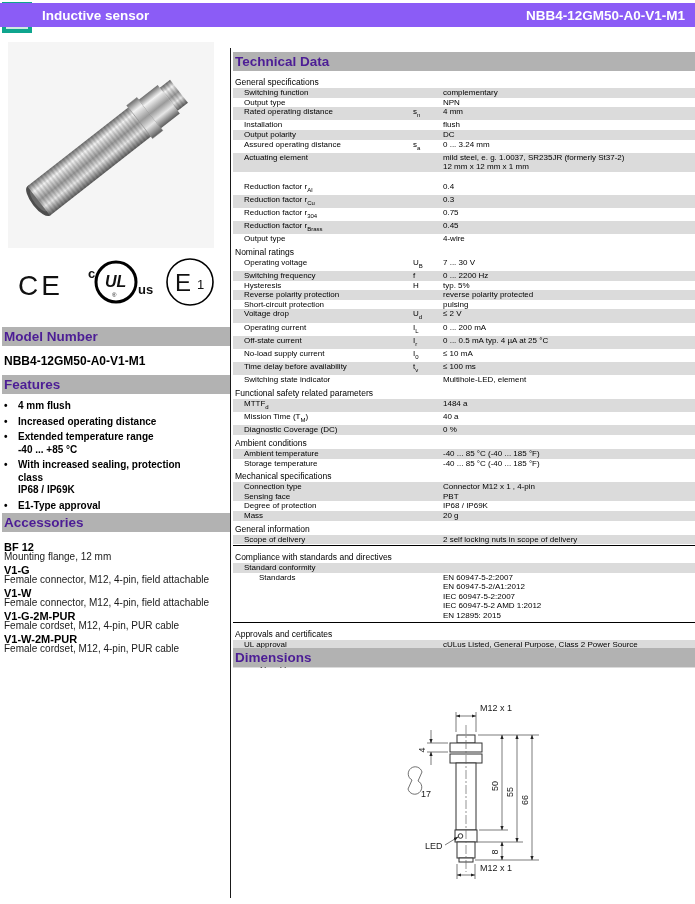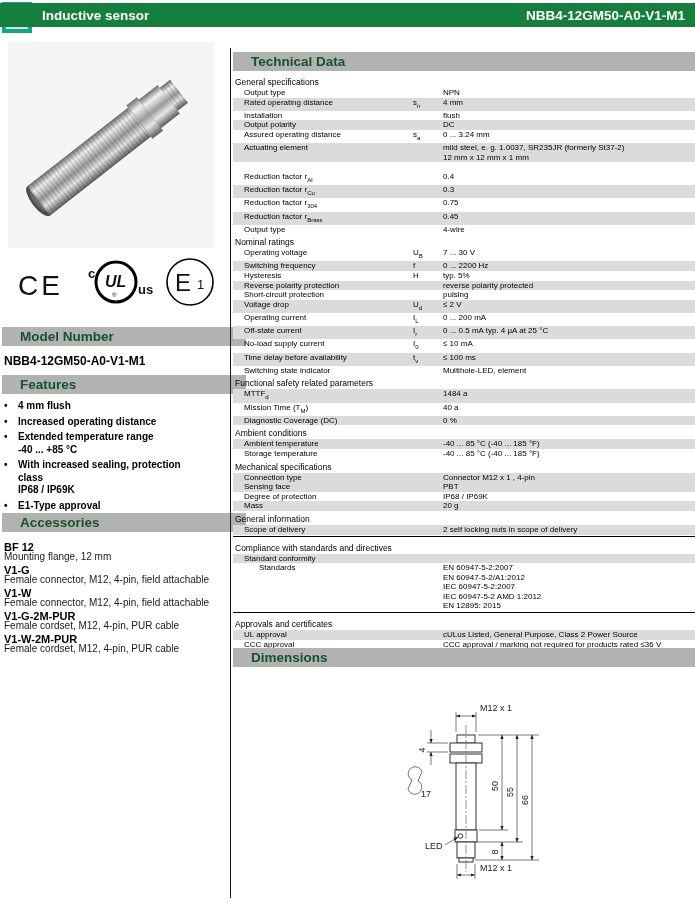--- a/index.html
+++ b/index.html
@@ -1,25 +1,25 @@
 <!DOCTYPE html>
 <html><head>
 <meta charset="utf-8">
 <style>
   html,body{margin:0;padding:0;}
   body{width:695px;height:904px;background:#fff;font-family:"Liberation Sans",sans-serif;color:#000;position:relative;overflow:hidden;}
   .page{position:absolute;inset:0;}
   
-  .tophead{position:absolute;top:3px;left:0;right:0;height:24px;background:#15803d;display:flex;justify-content:space-between;align-items:center;padding:0 10px 0 42px;box-sizing:border-box;}
+  .tophead{position:absolute;top:3px;left:0;right:0;height:24px;background:#8b5cf6;display:flex;justify-content:space-between;align-items:center;padding:0 10px 0 42px;box-sizing:border-box;}
   .tophead .t{color:#fff;font-weight:bold;font-size:13.5px;}
   .logo-sq{position:absolute;top:2px;left:2px;width:22px;height:23px;background:#cde9e0;border:4px solid #0fa58e;}
   
   .leftcol{position:absolute;top:32px;left:0;width:230px;height:872px;}
   .rightcol{position:absolute;top:48px;left:230px;width:465px;height:850px;border-left:1px solid #1a1a1a;box-sizing:border-box;}
-  .bar{background:#b2b2b2;font-weight:bold;font-size:13.5px;height:19px;line-height:19px;padding-left:18px;color:#14532d;}
+  .bar{background:#b2b2b2;font-weight:bold;font-size:13.5px;height:19px;line-height:19px;padding-left:2px;color:#4c1d95;}
   
   .photo{position:absolute;top:10px;left:8px;width:206px;height:206px;background:#f5f5f5;}
   .marks{position:absolute;top:222px;left:8px;width:212px;height:58px;}
   .mn-bar{position:absolute;top:295px;left:2px;width:226px;}
   .mn-val{position:absolute;top:322px;left:4px;font-size:12px;font-weight:bold;}
   .ft-bar{position:absolute;top:343px;left:2px;width:226px;}
   .ft-list{position:absolute;top:368px;left:4px;width:222px;}
   .ft-item{display:flex;font-size:10px;font-weight:bold;line-height:12.5px;margin-bottom:3px;}
   .ft-item .b{width:14px;flex:none;}
   .ac-bar{position:absolute;top:481px;left:2px;width:226px;}
@@ -141,20 +141,25 @@
         <div class="ac-desc">Female cordset, M12, 4-pin, PUR cable</div>
         <div class="ac-name">V1-W-2M-PUR</div>
         <div class="ac-desc">Female cordset, M12, 4-pin, PUR cable</div>
       </div>
   </div>
 
   <div class="rightcol">
     <div class="bar td-bar">Technical Data</div>
     <div class="tdtable" id="tdtable">
         <div class="sec-head">General specifications</div>
+        <div class="r gray">
+          <span class="lbl">Switching function</span>
+          <span class="sym"></span>
+          <span class="val">complementary</span>
+        </div>
         <div class="r">
           <span class="lbl">Output type</span>
           <span class="sym"></span>
           <span class="val">NPN</span>
         </div>
         <div class="r gray">
           <span class="lbl">Rated operating distance</span>
           <span class="sym">s<sub>n</sub></span>
           <span class="val">4 mm</span>
         </div>

